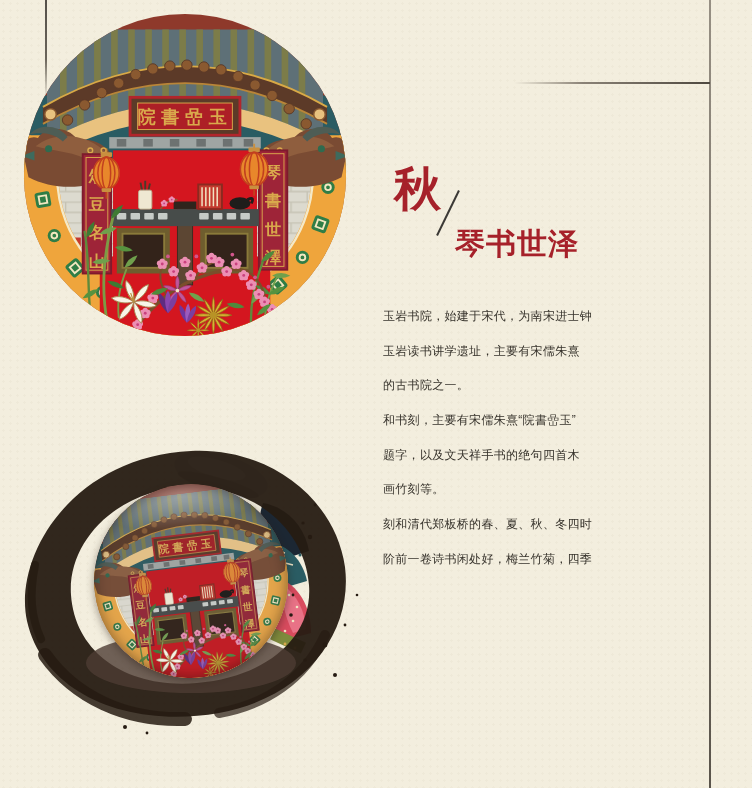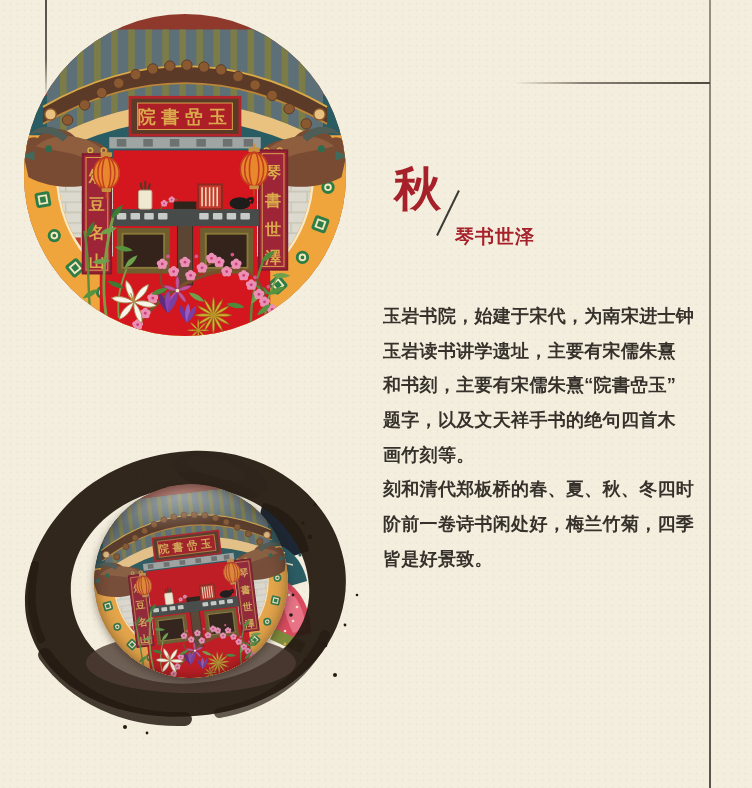--- a/index.html
+++ b/index.html
@@ -14,25 +14,25 @@
     background:linear-gradient(#55504a,#6a645a 60%,rgba(106,100,90,0));}
   .vline-right{position:absolute;left:709px;top:0;width:2px;height:788px;
     background:linear-gradient(#968f83,#5a544b);}
   .hline{position:absolute;left:514px;top:82px;width:196px;height:2px;
     background:linear-gradient(to right,rgba(160,150,135,0),#8a8276 35%,#4e483f);}
   .circle-illus{position:absolute;left:24px;top:14px;width:322px;height:322px;}
   .season{position:absolute;left:394px;top:166px;font-size:47px;line-height:1;
     font-weight:700;color:#A6212A;font-family:"Liberation Serif","DejaVu Serif",serif;}
   .season-slash{position:absolute;left:447px;top:188px;width:2px;height:50px;
     background:#3c3a36;transform:rotate(26deg);}
-  .subtitle{position:absolute;left:455px;top:224px;font-size:19px;font-weight:700;
+  .subtitle{position:absolute;left:455px;top:224px;font-size:30px;font-weight:700;
     color:#A6212A;letter-spacing:1px;font-family:"Liberation Serif","DejaVu Serif",serif;}
   .article{position:absolute;left:383px;top:299px;width:320px;color:#36322b;}
-  .article .tline{height:34.7px;line-height:34.7px;font-size:18px;
-    letter-spacing:.3px;white-space:nowrap;font-weight:bold;}
+  .article .tline{height:34.7px;line-height:34.7px;font-size:12px;
+    letter-spacing:.3px;white-space:nowrap;}
   .badge-wrap{position:absolute;left:94px;top:484px;width:194px;height:194px;
     transform:rotate(-7deg);border-radius:50%;overflow:hidden;
     filter:saturate(.88) contrast(.97);
     box-shadow:0 3px 8px rgba(40,25,15,.45);}
   .badge-wrap:after{content:"";position:absolute;inset:0;border-radius:50%;
     box-shadow:inset 0 0 14px rgba(30,15,5,.5);
     background:radial-gradient(ellipse 60% 22% at 50% 6%,rgba(255,255,255,.38),rgba(255,255,255,0) 75%);}
   .ink-layer{position:absolute;left:5px;top:445px;width:380px;height:300px;}
   svg text{user-select:none;}
 </style>
@@ -415,26 +415,26 @@
   <use href="#academy-scene"></use>
 </svg>
 
 <div class="season">秋</div>
 <div class="season-slash"></div>
 <div class="subtitle">琴书世泽</div>
 
 <div class="article">
   <div class="tline">玉岩书院，始建于宋代，为南宋进士钟</div>
   <div class="tline">玉岩读书讲学遗址，主要有宋儒朱熹</div>
+  <div class="tline">的古书院之一。</div>
   <div class="tline">和书刻，主要有宋儒朱熹“院書嵒玉”</div>
   <div class="tline">题字，以及文天祥手书的绝句四首木</div>
   <div class="tline">画竹刻等。</div>
   <div class="tline">刻和清代郑板桥的春、夏、秋、冬四时</div>
   <div class="tline">阶前一卷诗书闲处好，梅兰竹菊，四季</div>
-  <div class="tline">皆是好景致。</div>
 </div>
 
 <svg class="ink-layer" viewBox="0 0 380 300">
 
   <g>
     <g transform="translate(216,30) rotate(16)">
       <ellipse rx="48" ry="20" fill="#CFCFCB"></ellipse>
       <ellipse cx="-6" cy="-5" rx="30" ry="9" fill="#F2F2EF"></ellipse>
       <ellipse cy="10" rx="42" ry="7" fill="#A8A8A4" opacity=".8"></ellipse>
     </g>

